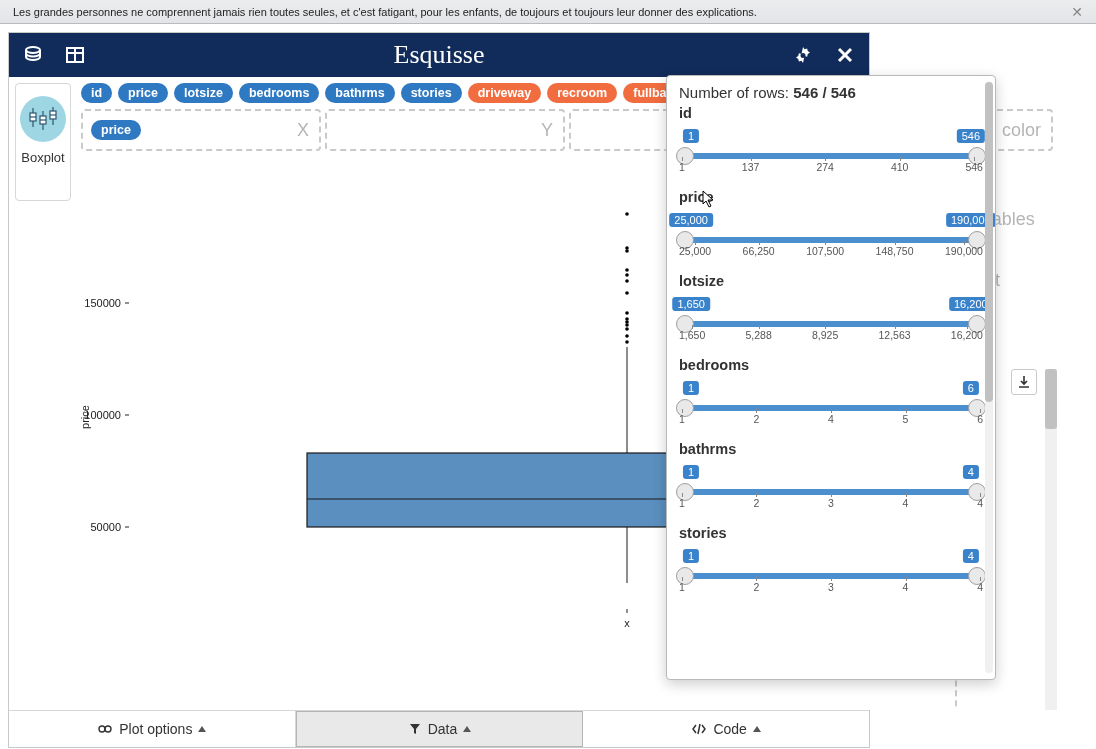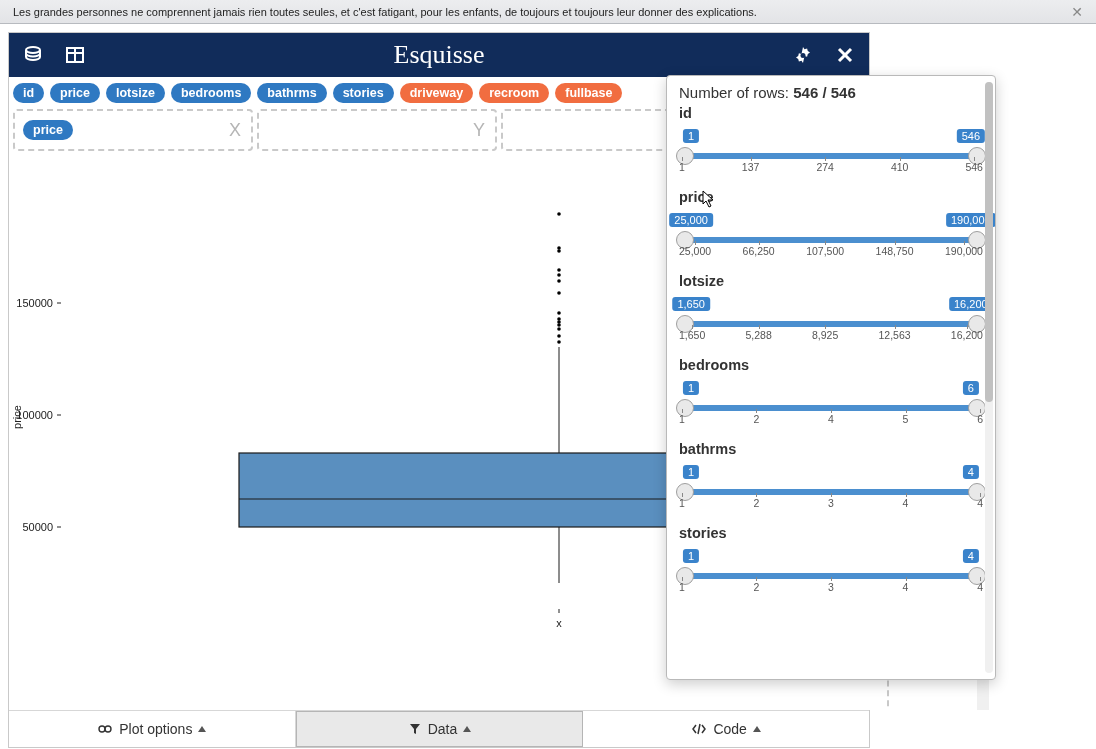--- a/index.html
+++ b/index.html
@@ -96,20 +96,40 @@
       <span class="tb-icon">
         <svg width="18" height="18" viewBox="0 0 18 18">
             <line x1="3" y1="3" x2="15" y2="15" stroke="#fff" stroke-width="3"></line>
             <line x1="15" y1="3" x2="3" y2="15" stroke="#fff" stroke-width="3"></line>
           </svg>
       </span>
     </div>
   </div>
 
   <div class="body">
+    <div class="left-col">
+      <div class="geom-card">
+        <div class="geom-icon">
+          <svg width="32" height="28" viewBox="0 0 32 28">
+            <g stroke="#2d5570" stroke-width="1.2" fill="#fff">
+              <line x1="6" y1="3" x2="6" y2="22"></line>
+                <rect x="3" y="8" width="6" height="8"></rect>
+                <line x1="3" y1="12" x2="9" y2="12"></line>
+              <line x1="16" y1="6" x2="16" y2="25"></line>
+                <rect x="13" y="11" width="6" height="8"></rect>
+                <line x1="13" y1="15" x2="19" y2="15"></line>
+              <line x1="26" y1="2" x2="26" y2="20"></line>
+                <rect x="23" y="6" width="6" height="8"></rect>
+                <line x1="23" y1="10" x2="29" y2="10"></line>
+            </g>
+          </svg>
+        </div>
+        <div class="geom-label">Boxplot</div>
+      </div>
+    </div>
 
     <div class="main-col">
       <div class="pills-row">
         <span class="pill pill-blue">id</span>
         <span class="pill pill-blue">price</span>
         <span class="pill pill-blue">lotsize</span>
         <span class="pill pill-blue">bedrooms</span>
         <span class="pill pill-blue">bathrms</span>
         <span class="pill pill-blue">stories</span>
         <span class="pill pill-orange">driveway</span>

